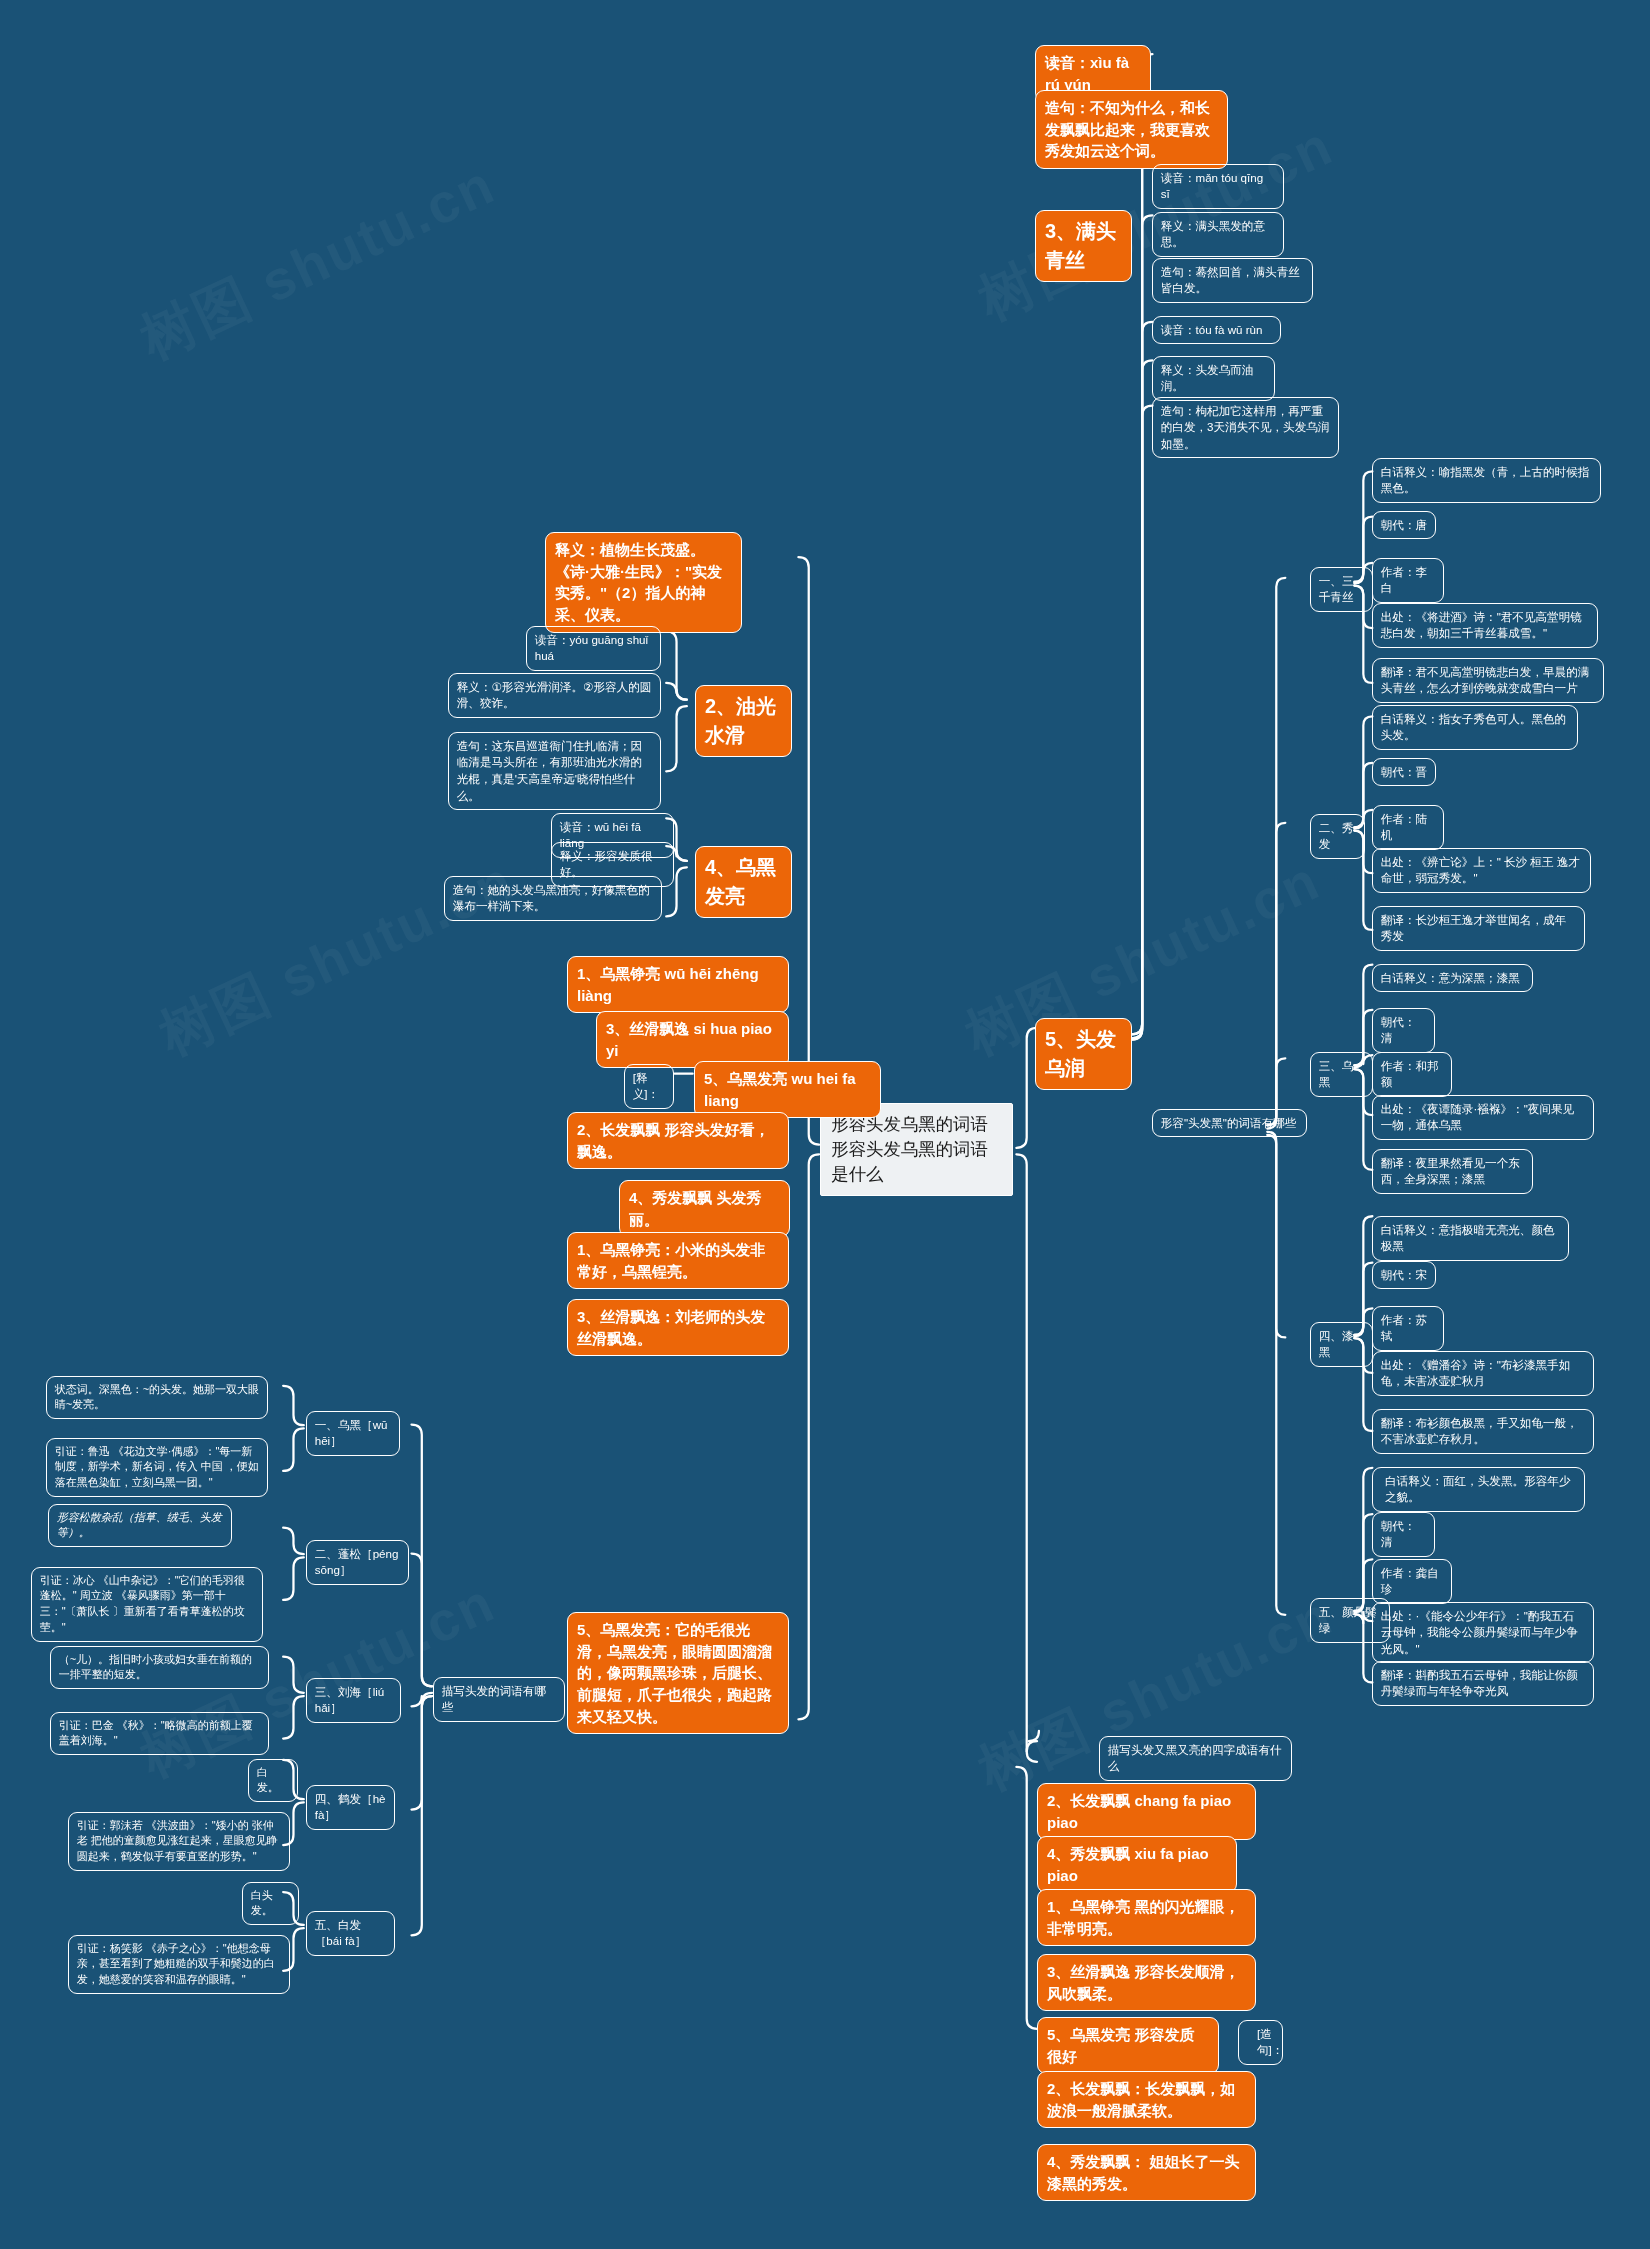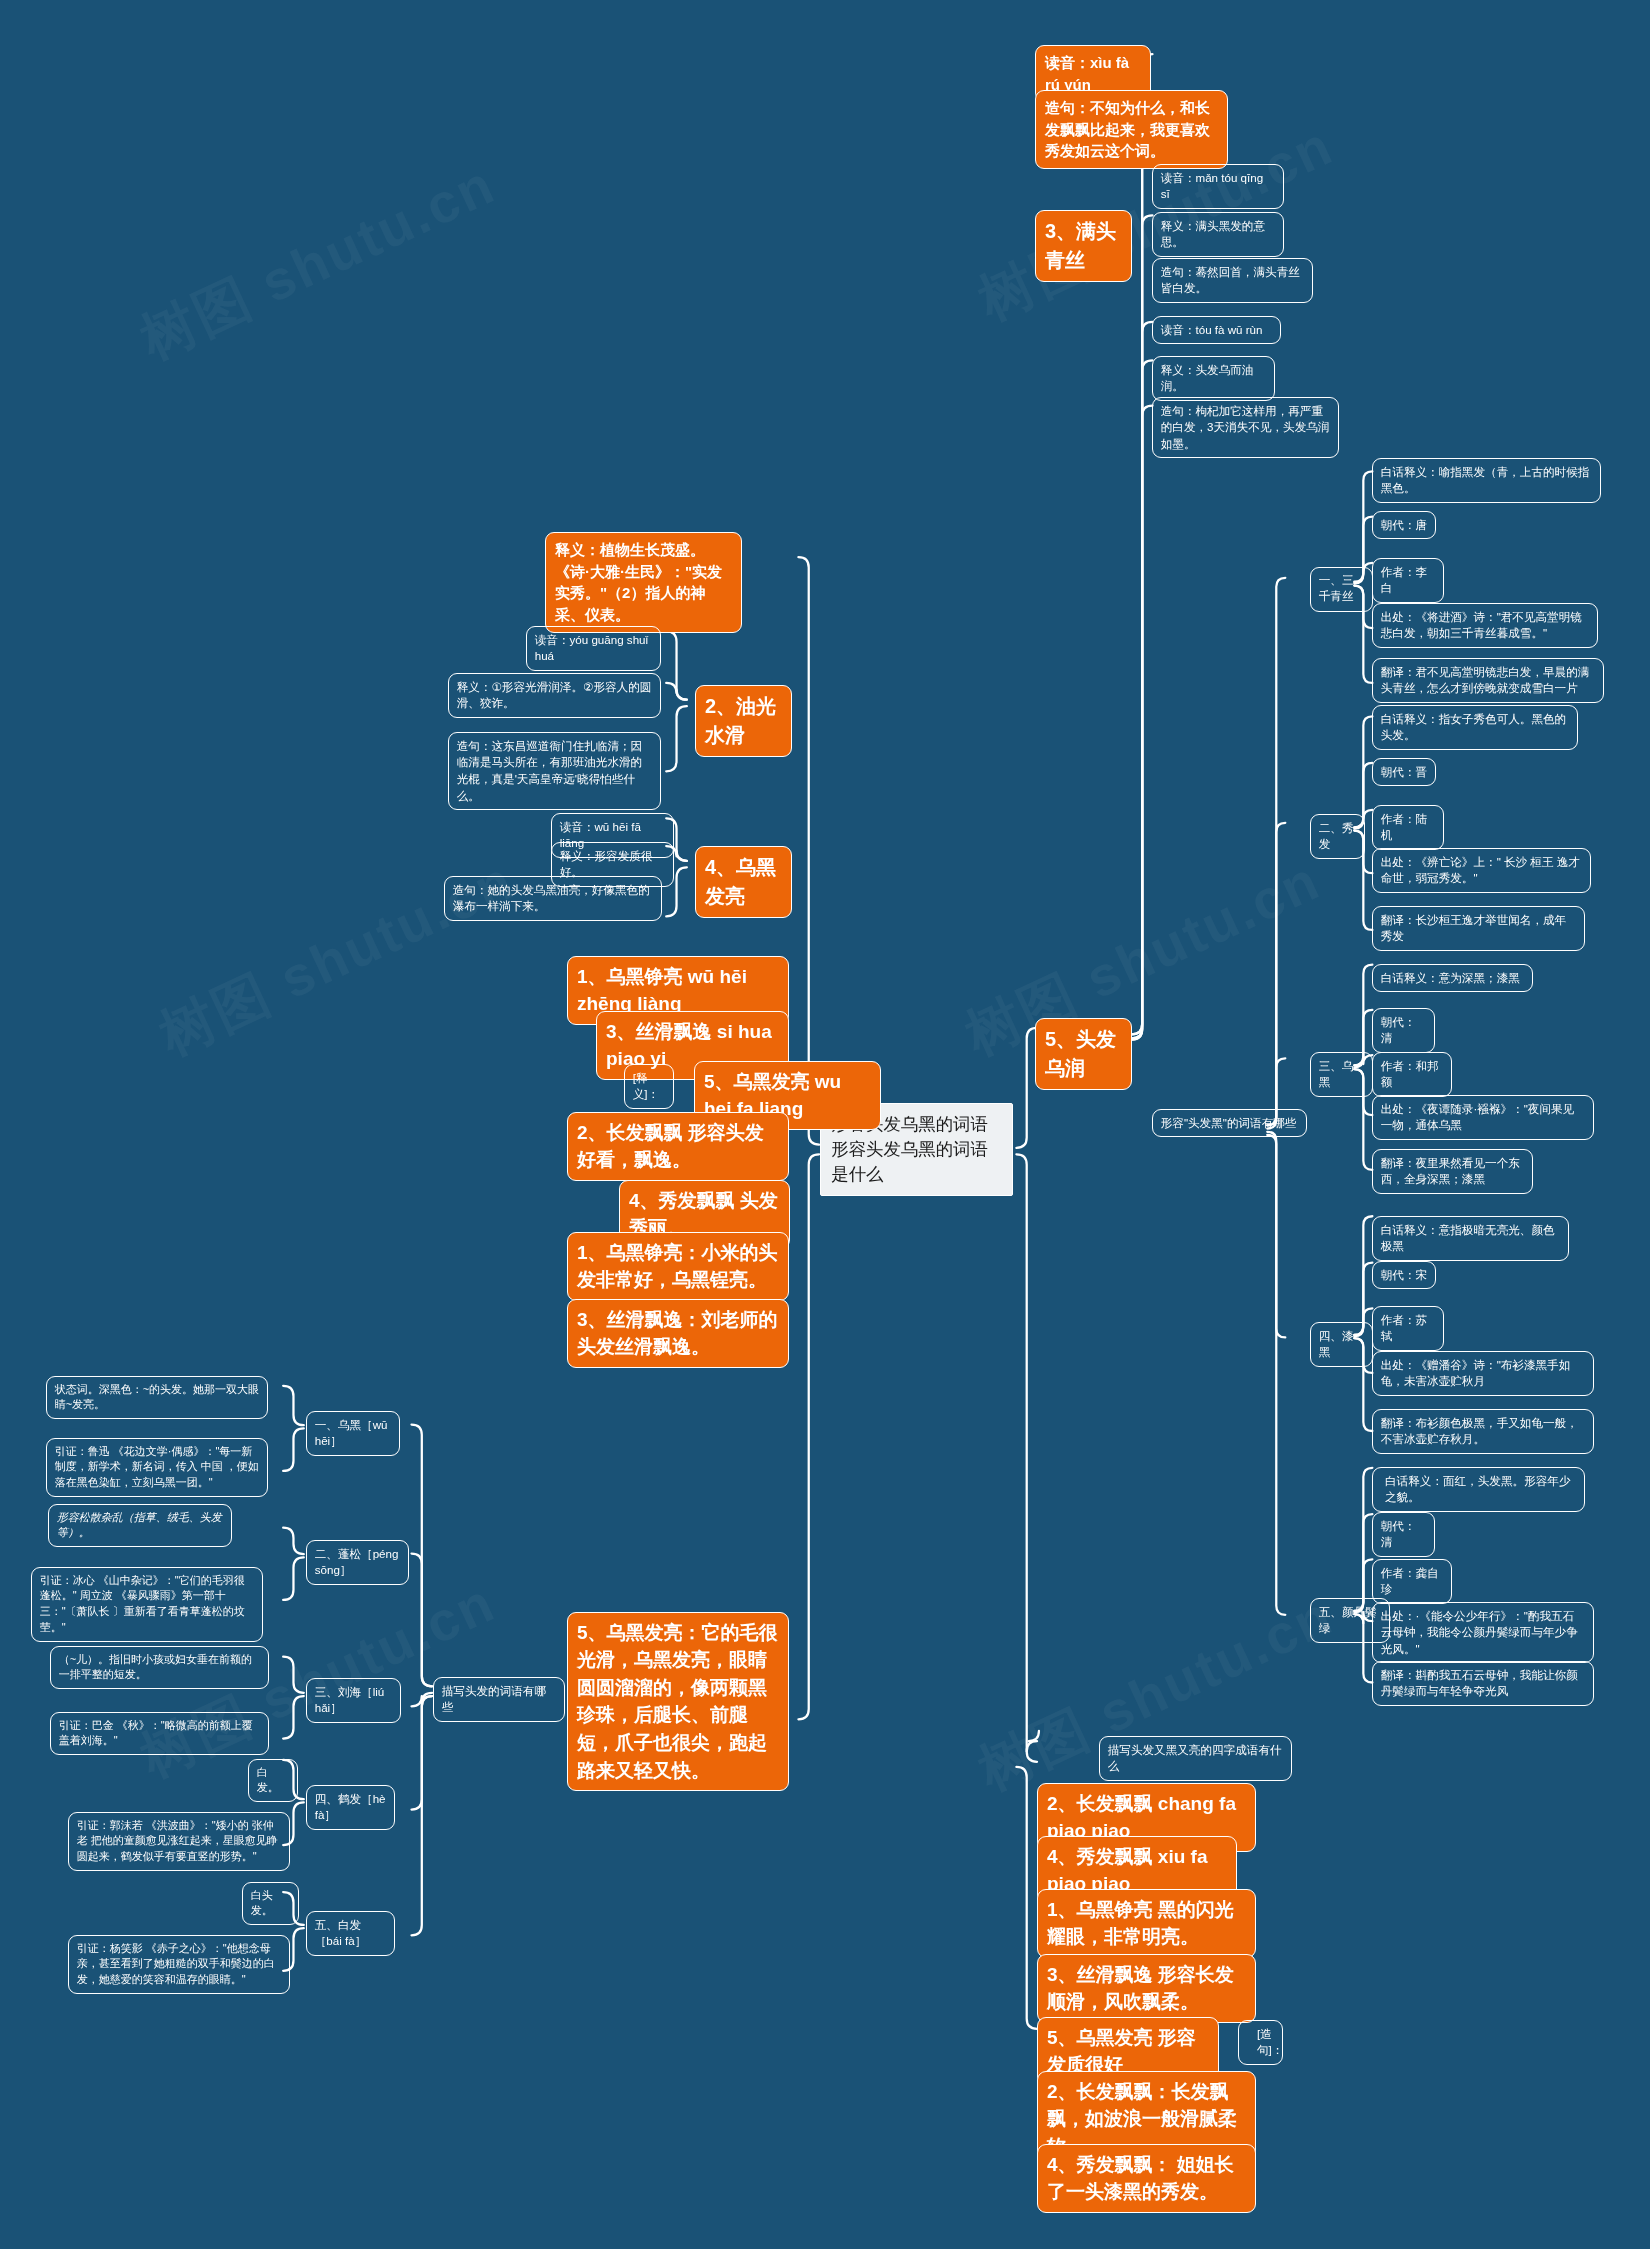--- a/index.html
+++ b/index.html
@@ -39,21 +39,21 @@
   .center{
     background:#eef1f3;color:#1b1b1b;
     border:1.6px solid #ffffff;
     padding:7.7px 10.3px;font-size:17.4px;font-weight:400;
     border-radius:2px;
     text-align:left;
   }
   .t12{font-size:11px;}
   .t13{font-size:11.6px;}
   .t14{font-size:15px;}
-  .t15{font-size:19px;}
+  .t15{font-size:15px;}
   .t16{font-size:20px;}
 </style>
 </head>
 <body>
 
 <div id="canvas">
 
   <div class="wm" style="left:129px;top:310px;">树图 shutu.cn</div>
   <div class="wm" style="left:967px;top:271px;">树图 shutu.cn</div>
   <div class="wm" style="left:148px;top:1006px;">树图 shutu.cn</div>
@@ -159,21 +159,21 @@
   <div class="node plain t13" style="left:1152px;top:316px;width:129px;">读音：tóu fà wū rùn</div>
   <div class="node plain t13" style="left:1152px;top:356px;width:123px;">释义：头发乌而油润。</div>
   <div class="node plain t13" style="left:1152px;top:397px;width:187px;">造句：枸杞加它这样用，再严重的白发，3天消失不见，头发乌润如墨。</div>
 
   <div class="node orange t16" style="left:1035px;top:1018px;width:97px;">5、头发乌润</div>
 
   <div class="node plain t13" style="left:1152px;top:1109px;width:155px;">形容"头发黑"的词语有哪些</div>
 
   <div class="node plain t13" style="left:1099px;top:1736px;width:193px;">描写头发又黑又亮的四字成语有什么</div>
 
-  <div class="node plain t13" style="left:1310px;top:567px;width:63px;font-family:Liberation Mono, monospace;">一、三千青丝</div>
+  <div class="node plain t13" style="left:1310px;top:567px;width:63px;">一、三千青丝</div>
   <div class="node plain t13" style="left:1372px;top:458px;width:229px;">白话释义：喻指黑发（青，上古的时候指黑色。</div>
   <div class="node plain t13" style="left:1372px;top:511px;width:64px;">朝代：唐</div>
   <div class="node plain t13" style="left:1372px;top:558px;width:72px;">作者：李白</div>
   <div class="node plain t13" style="left:1372px;top:603px;width:226px;">出处：《将进酒》诗："君不见高堂明镜悲白发，朝如三千青丝暮成雪。"</div>
   <div class="node plain t13" style="left:1372px;top:658px;width:232px;">翻译：君不见高堂明镜悲白发，早晨的满头青丝，怎么才到傍晚就变成雪白一片</div>
 
   <div class="node plain t13" style="left:1310px;top:814px;width:55px;">二、秀发</div>
   <div class="node plain t13" style="left:1372px;top:705px;width:206px;">白话释义：指女子秀色可人。黑色的头发。</div>
   <div class="node plain t13" style="left:1372px;top:758px;width:64px;">朝代：晋</div>
   <div class="node plain t13" style="left:1372px;top:805px;width:72px;">作者：陆机</div>

